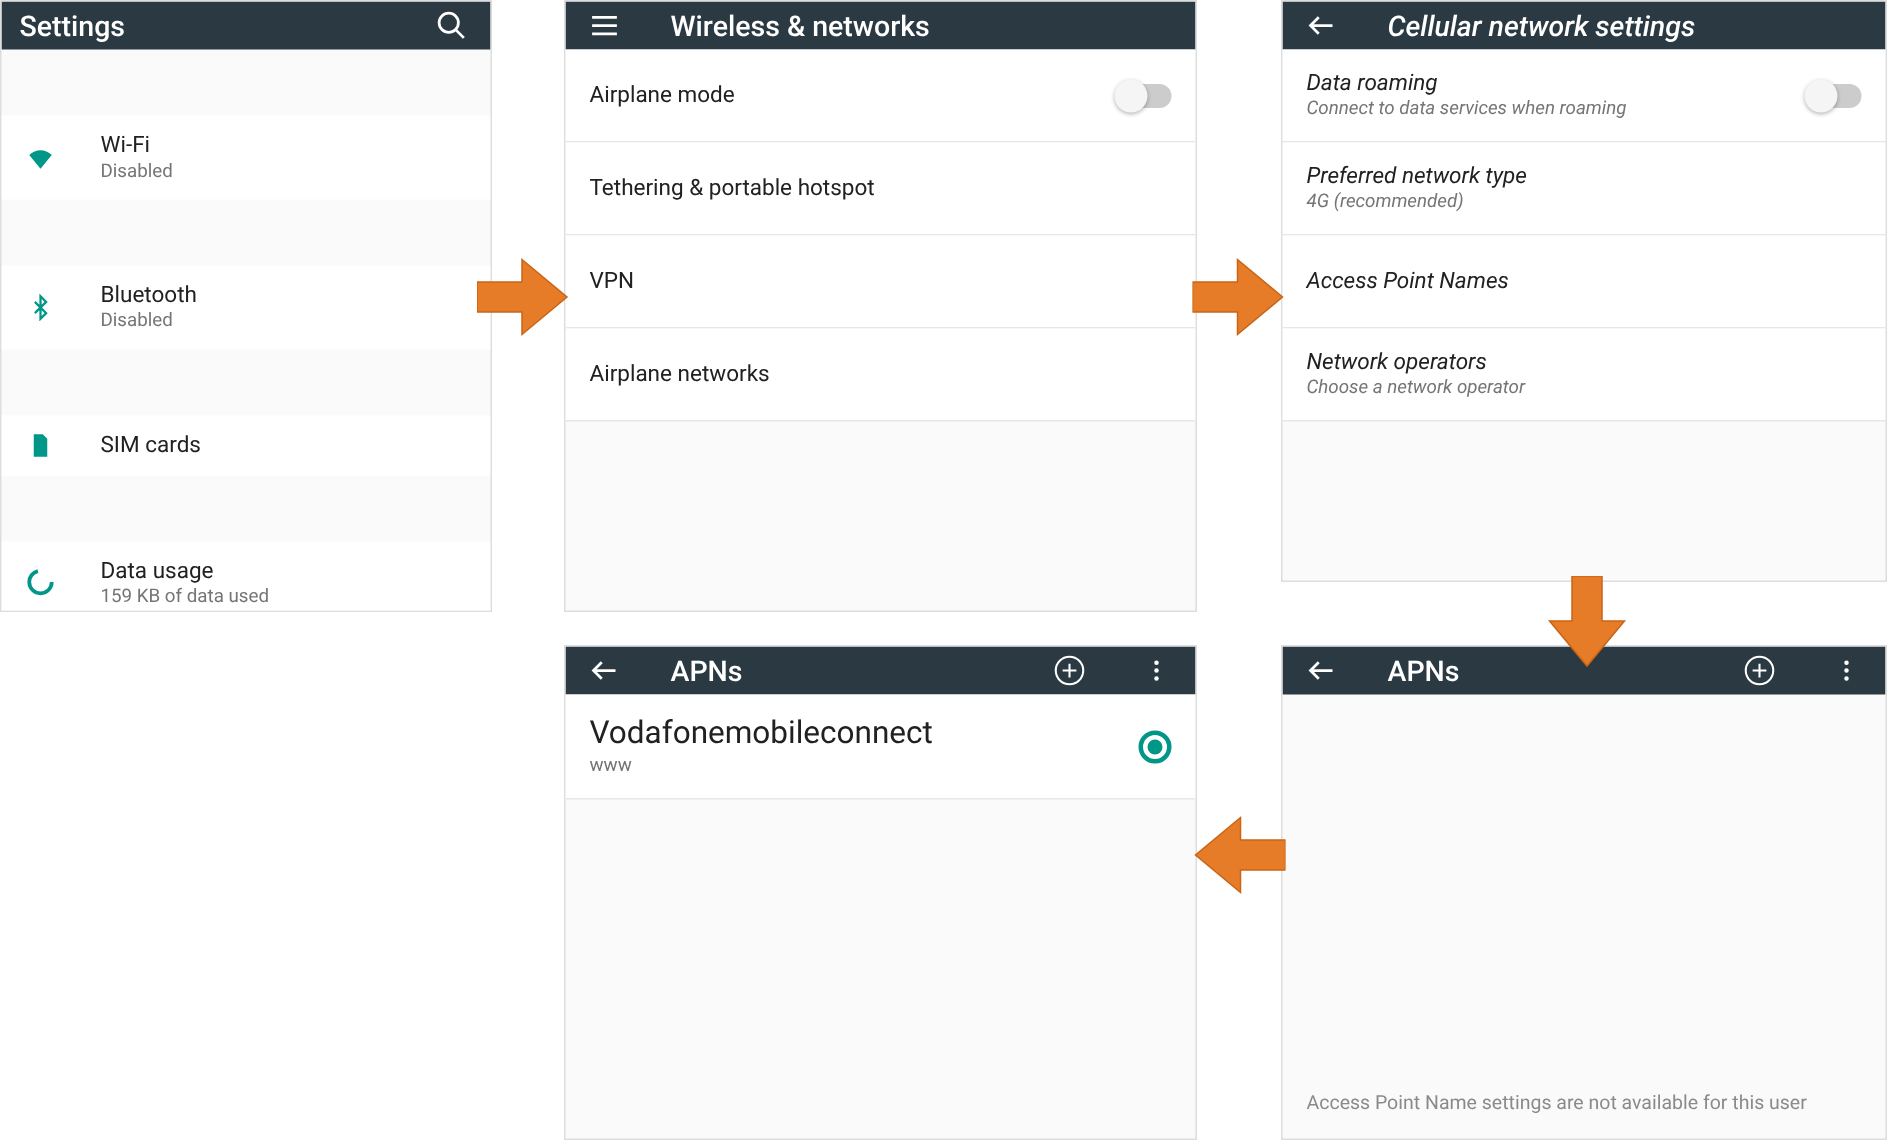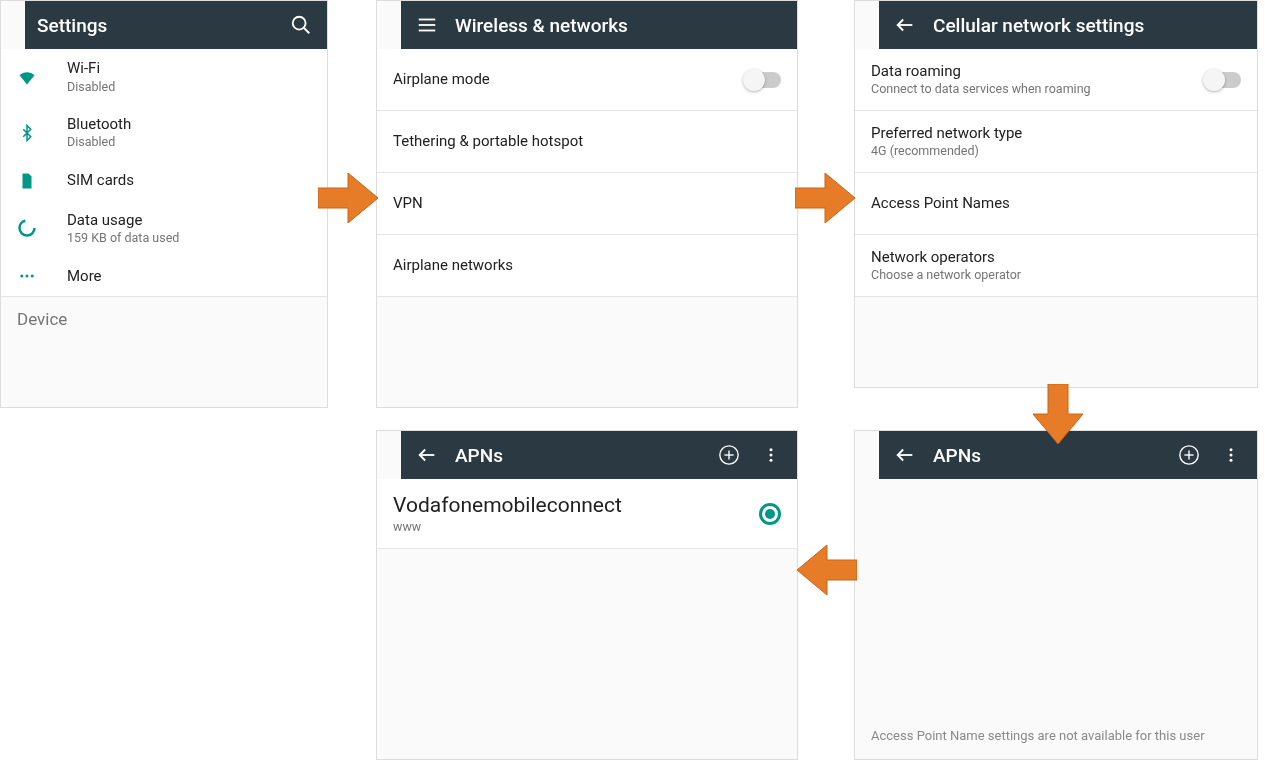--- a/index.html
+++ b/index.html
@@ -15,24 +15,23 @@
       position: absolute;
       background: #fafafa;
       border: 1px solid #ddd;
       overflow: hidden;
     }
     .toolbar {
       background: #2b3a42;
       color: #fff;
       display: flex;
       align-items: center;
-      height: 48px;
+      height: 32px;
       padding: 0 12px;
-      gap: 14px;
-      margin-left: 24px;
+      gap: 30px;
     }
     .toolbar .title {
       font-size: 19px;
       font-weight: 500;
       white-space: nowrap;
     }
     .toolbar .spacer { flex: 1; }
     .toolbar .icon-btn {
       width: 28px; height: 28px;
       display: flex; align-items: center; justify-content: center;
@@ -78,32 +77,32 @@
       content:''; position:absolute; top:3px; left:3px;
       width:10px; height:10px; border-radius:50%; background:#009688;
     }
     .arrow {
       position:absolute;
       color:#e67c27;
     }
     .arrow svg { display:block; }
     .screen1 { left:0; top:0; width:328px; height:408px; }
     .screen2 { left:376px; top:0; width:422px; height:408px; }
-    .screen3 { left:854px; top:0; width:404px; height:388px; }
+    .screen3 { left:854px; top:0; width:404px; height:388px;font-style:italic; }
     .screen4 { left:376px; top:430px; width:422px; height:330px; }
     .screen5 { left:854px; top:430px; width:404px; height:330px; }
     .nolist .list-item { min-height: 60px; gap: 47px; }
     .screen3 .list-item, .screen2 .list-item { min-height: 62px; }
     .empty-msg {
       font-size: 13px; color:#8a8a8a;
       padding: 0 16px 10px;
       position:absolute; bottom:6px; left:0; right:0;
     }
     .s1-list { padding-top:0; }
-    .s1-list .list-item { border-bottom:none; padding: 10px 16px; }
+    .s1-list .list-item { border-bottom:none; padding: 10px 16px; margin-top: 44px; }
     .s1-list .leading-icon { width:20px; height:20px; margin-right:6px; }
   </style>
 </head>
 <body>
 
 <div class="screen screen1">
   <div class="toolbar">
     <span class="title">Settings</span>
     <span class="spacer"></span>
     <span class="icon-btn">

